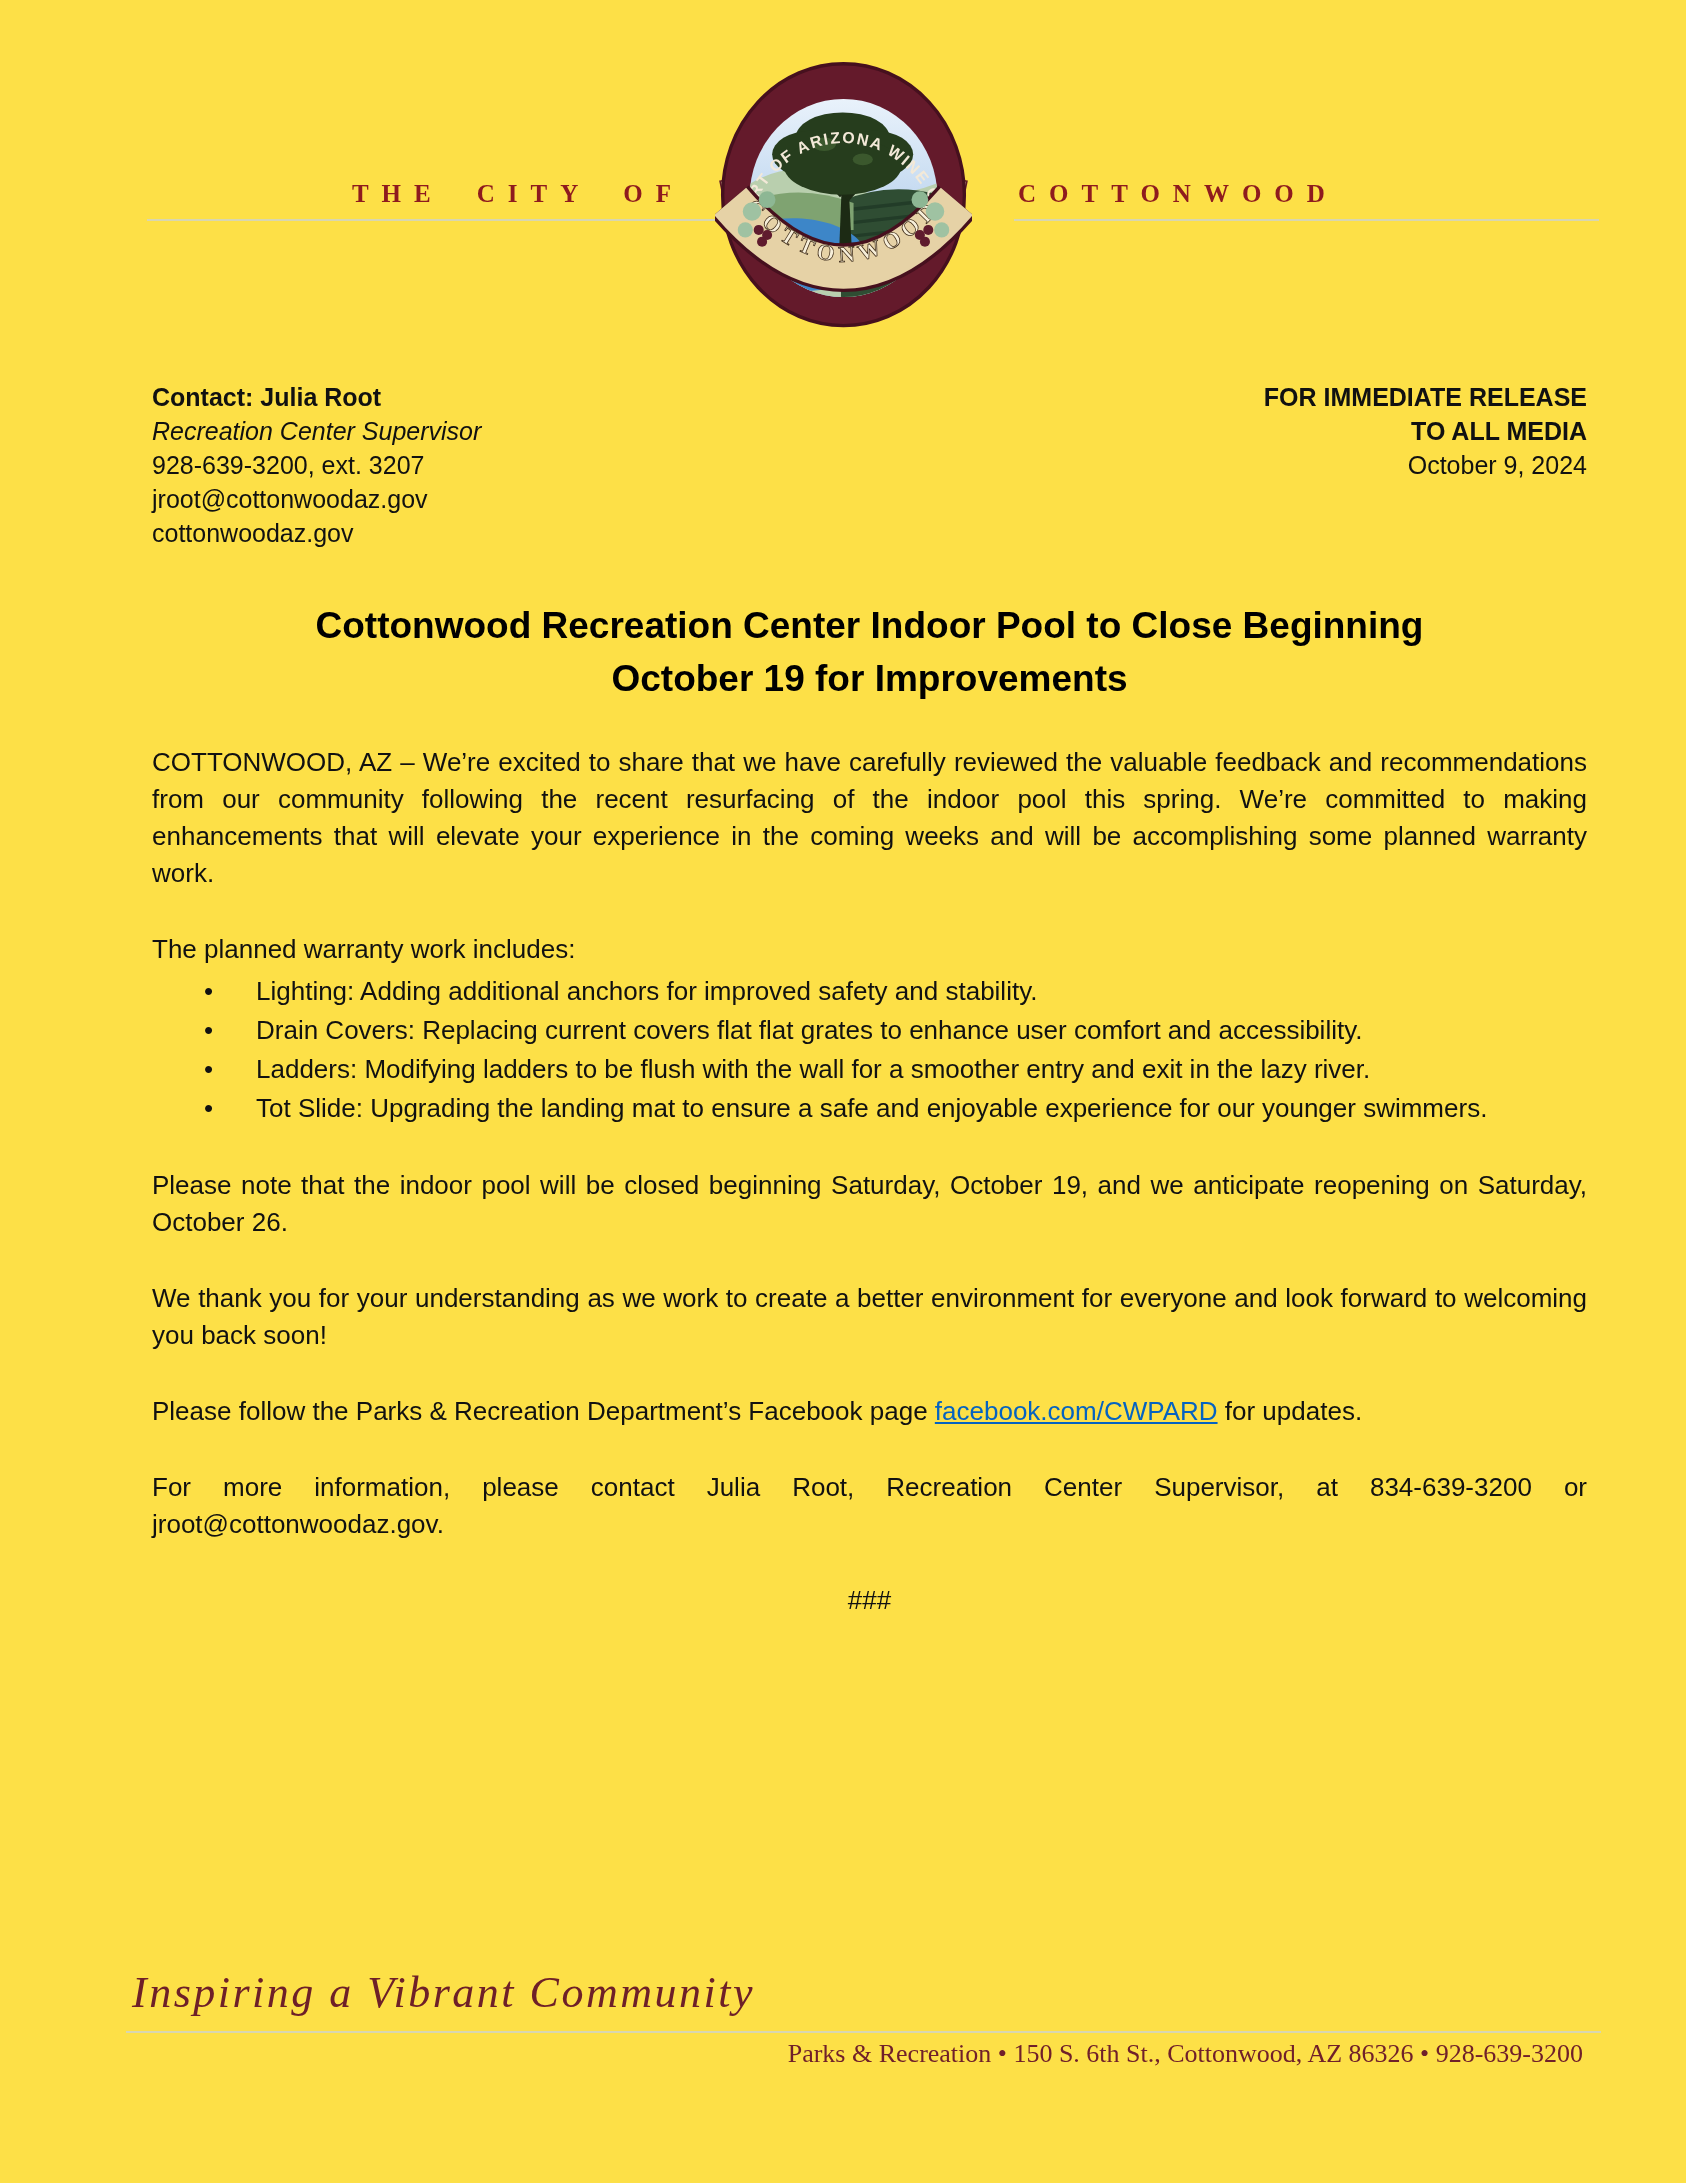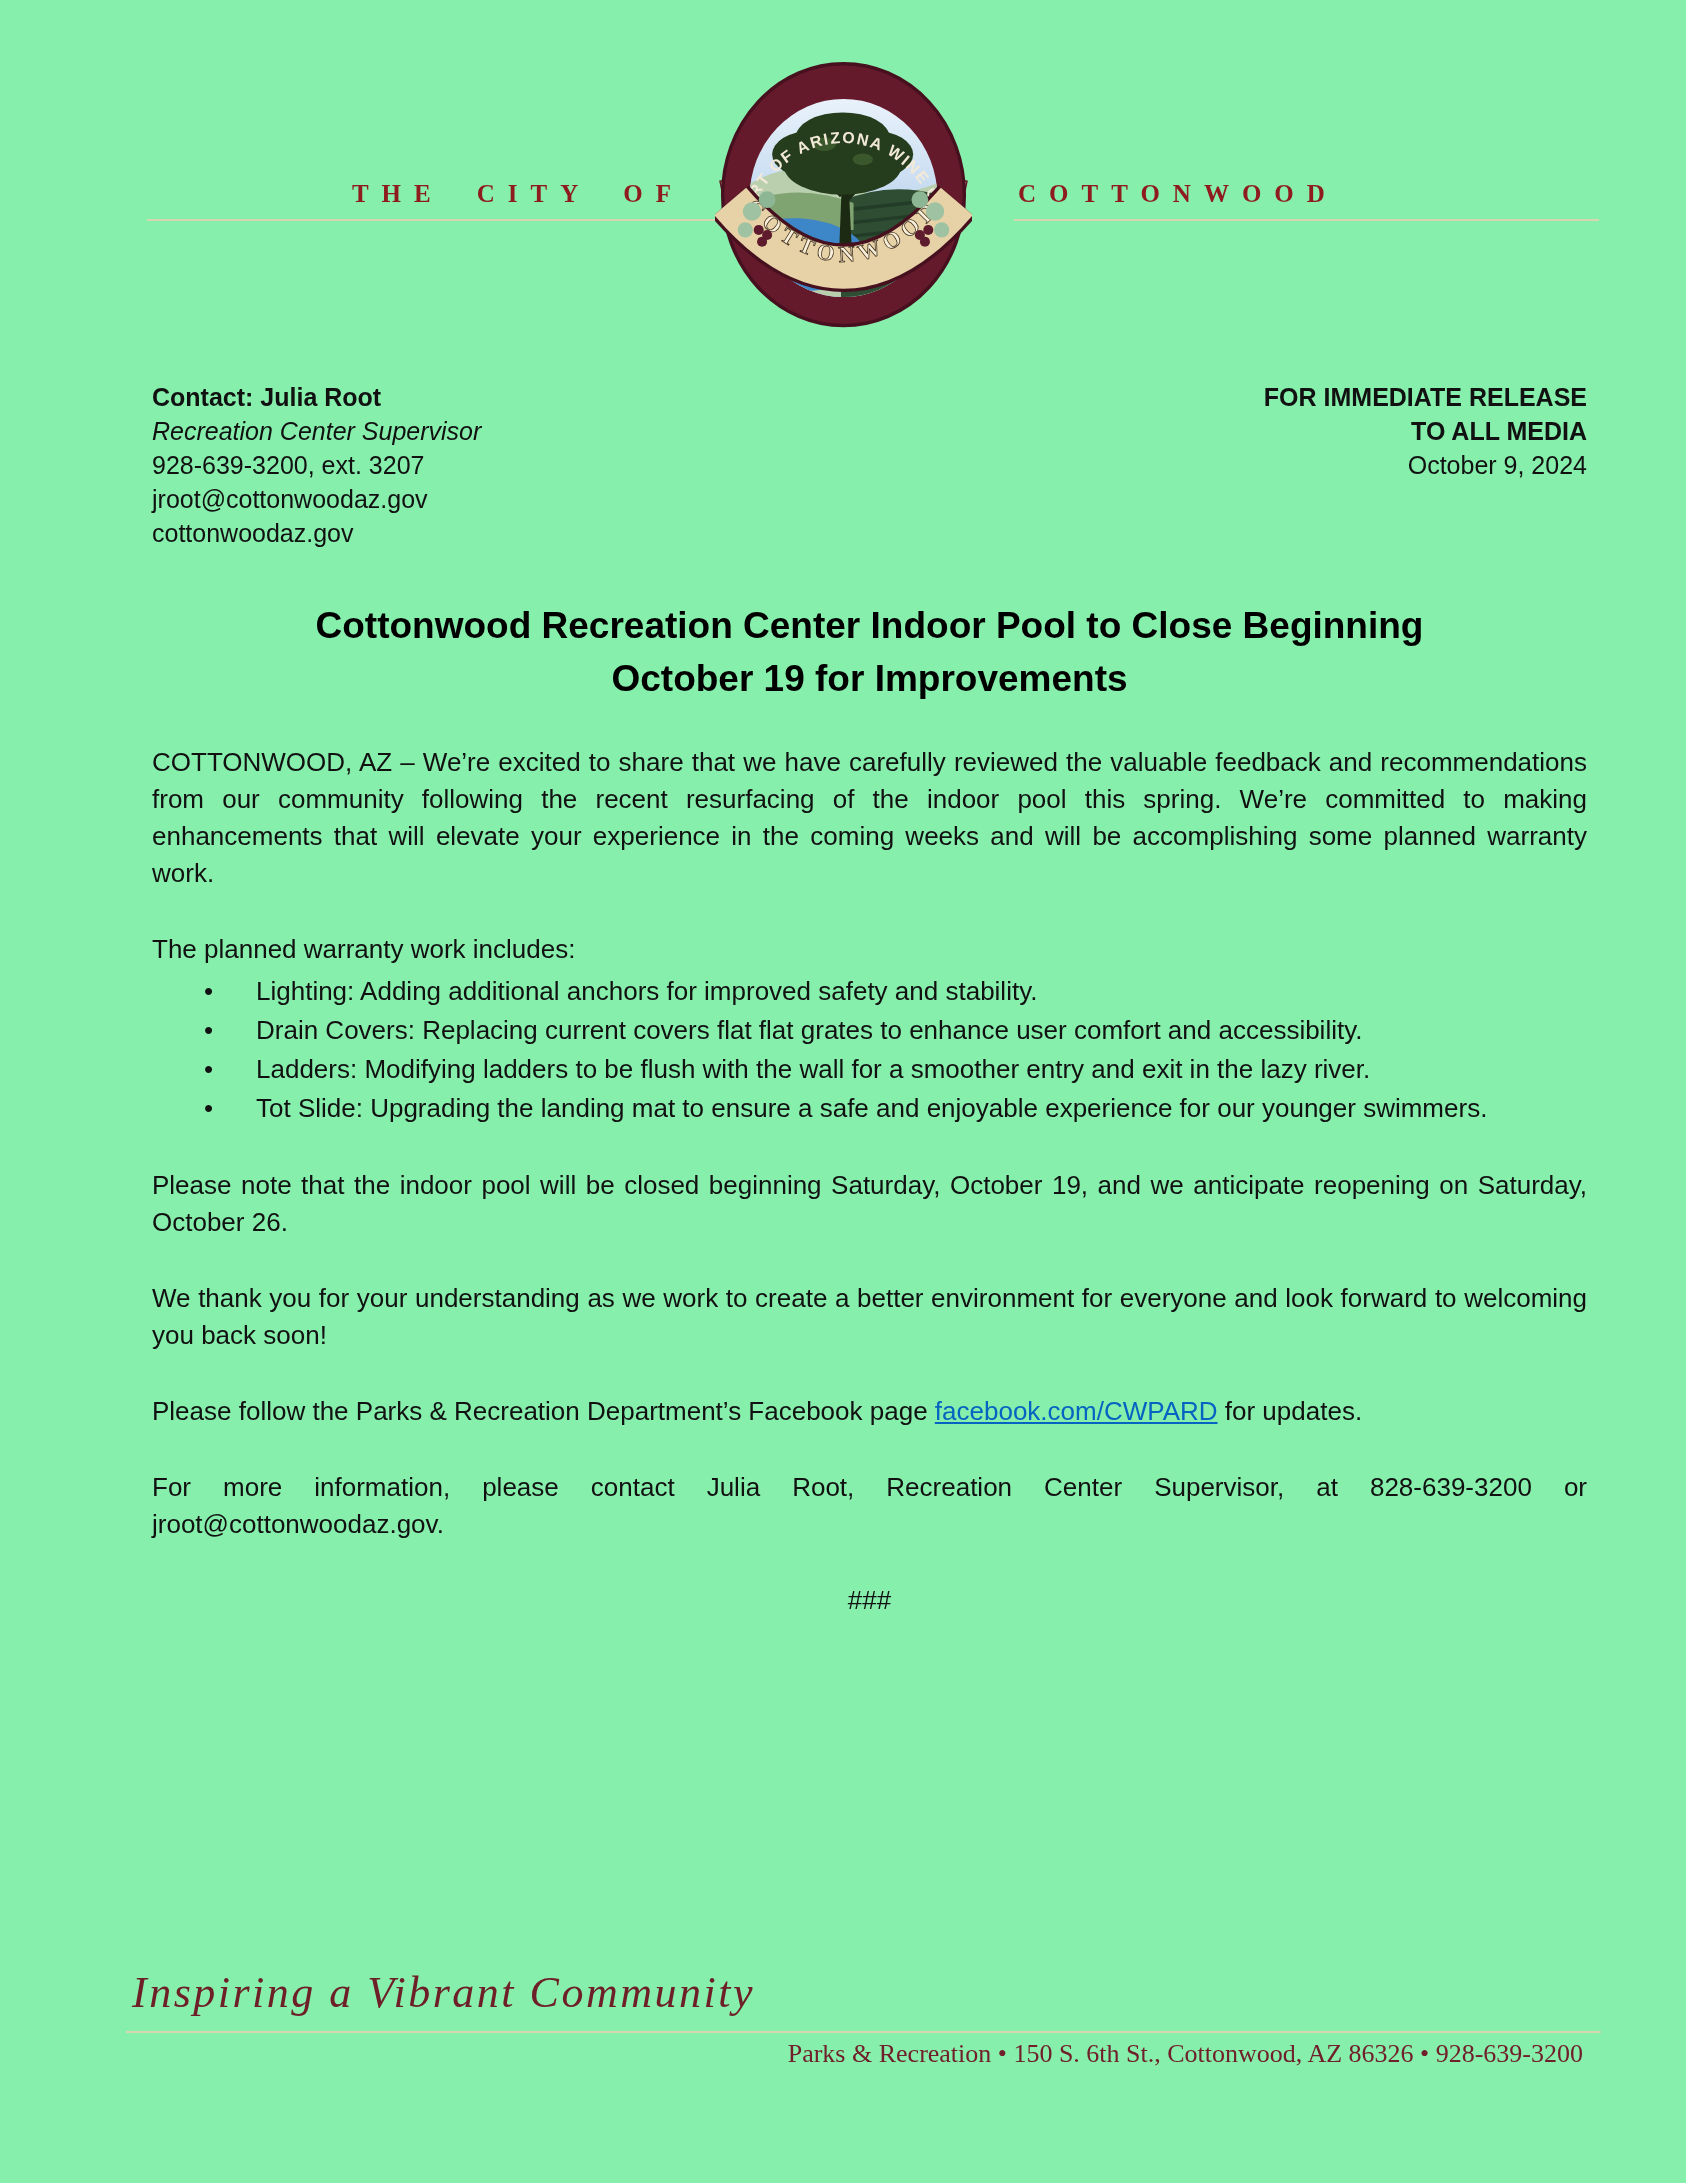--- a/index.html
+++ b/index.html
@@ -1,19 +1,19 @@
 <!DOCTYPE html>
 <html style="font-size:13.4px"><head>
 <meta charset="utf-8">
 <style>
   html,body{margin:0;padding:0;background:#ffffff;}
   .page{
     position:relative;
     width:1687px;height:2183px;
-    background:#86efac;
+    background:#fde047;
     font-family:"Liberation Sans",sans-serif;
     color:#111111;
     overflow:hidden;
   }
 
   
   .masthead{position:relative;height:380px;}
   .mast-text{
     font-family:"Liberation Serif",serif;
     font-size:25px;font-weight:600;
@@ -190,21 +190,21 @@
       <li>Ladders: Modifying ladders to be flush with the wall for a smoother entry and exit in the lazy river.</li>
       <li>Tot Slide: Upgrading the landing mat to ensure a safe and enjoyable experience for our younger swimmers.</li>
     </ul>
 
     <p class="para justify">Please note that the indoor pool will be closed beginning Saturday, October 19, and we anticipate reopening on Saturday, October 26.</p>
 
     <p class="para justify">We thank you for your understanding as we work to create a better environment for everyone and look forward to welcoming you back soon!</p>
 
     <p class="para"><span>Please follow the Parks &amp; Recreation Department’s Facebook page </span><a href="#" class="fb-link">facebook.com/CWPARD</a><span> for updates.</span></p>
 
-    <p class="para justify">For more information, please contact Julia Root, Recreation Center Supervisor, at 828-639-3200 or jroot@cottonwoodaz.gov.</p>
+    <p class="para justify">For more information, please contact Julia Root, Recreation Center Supervisor, at 834-639-3200 or jroot@cottonwoodaz.gov.</p>
 
     <p class="para end-mark">###</p>
   </div>
 
   <div class="tagline">Inspiring a Vibrant Community</div>
   <div class="footer-rule"></div>
   <div class="footer-address">Parks &amp; Recreation • 150 S. 6th St., Cottonwood, AZ 86326 • 928-639-3200</div>
 
 </div>
 

